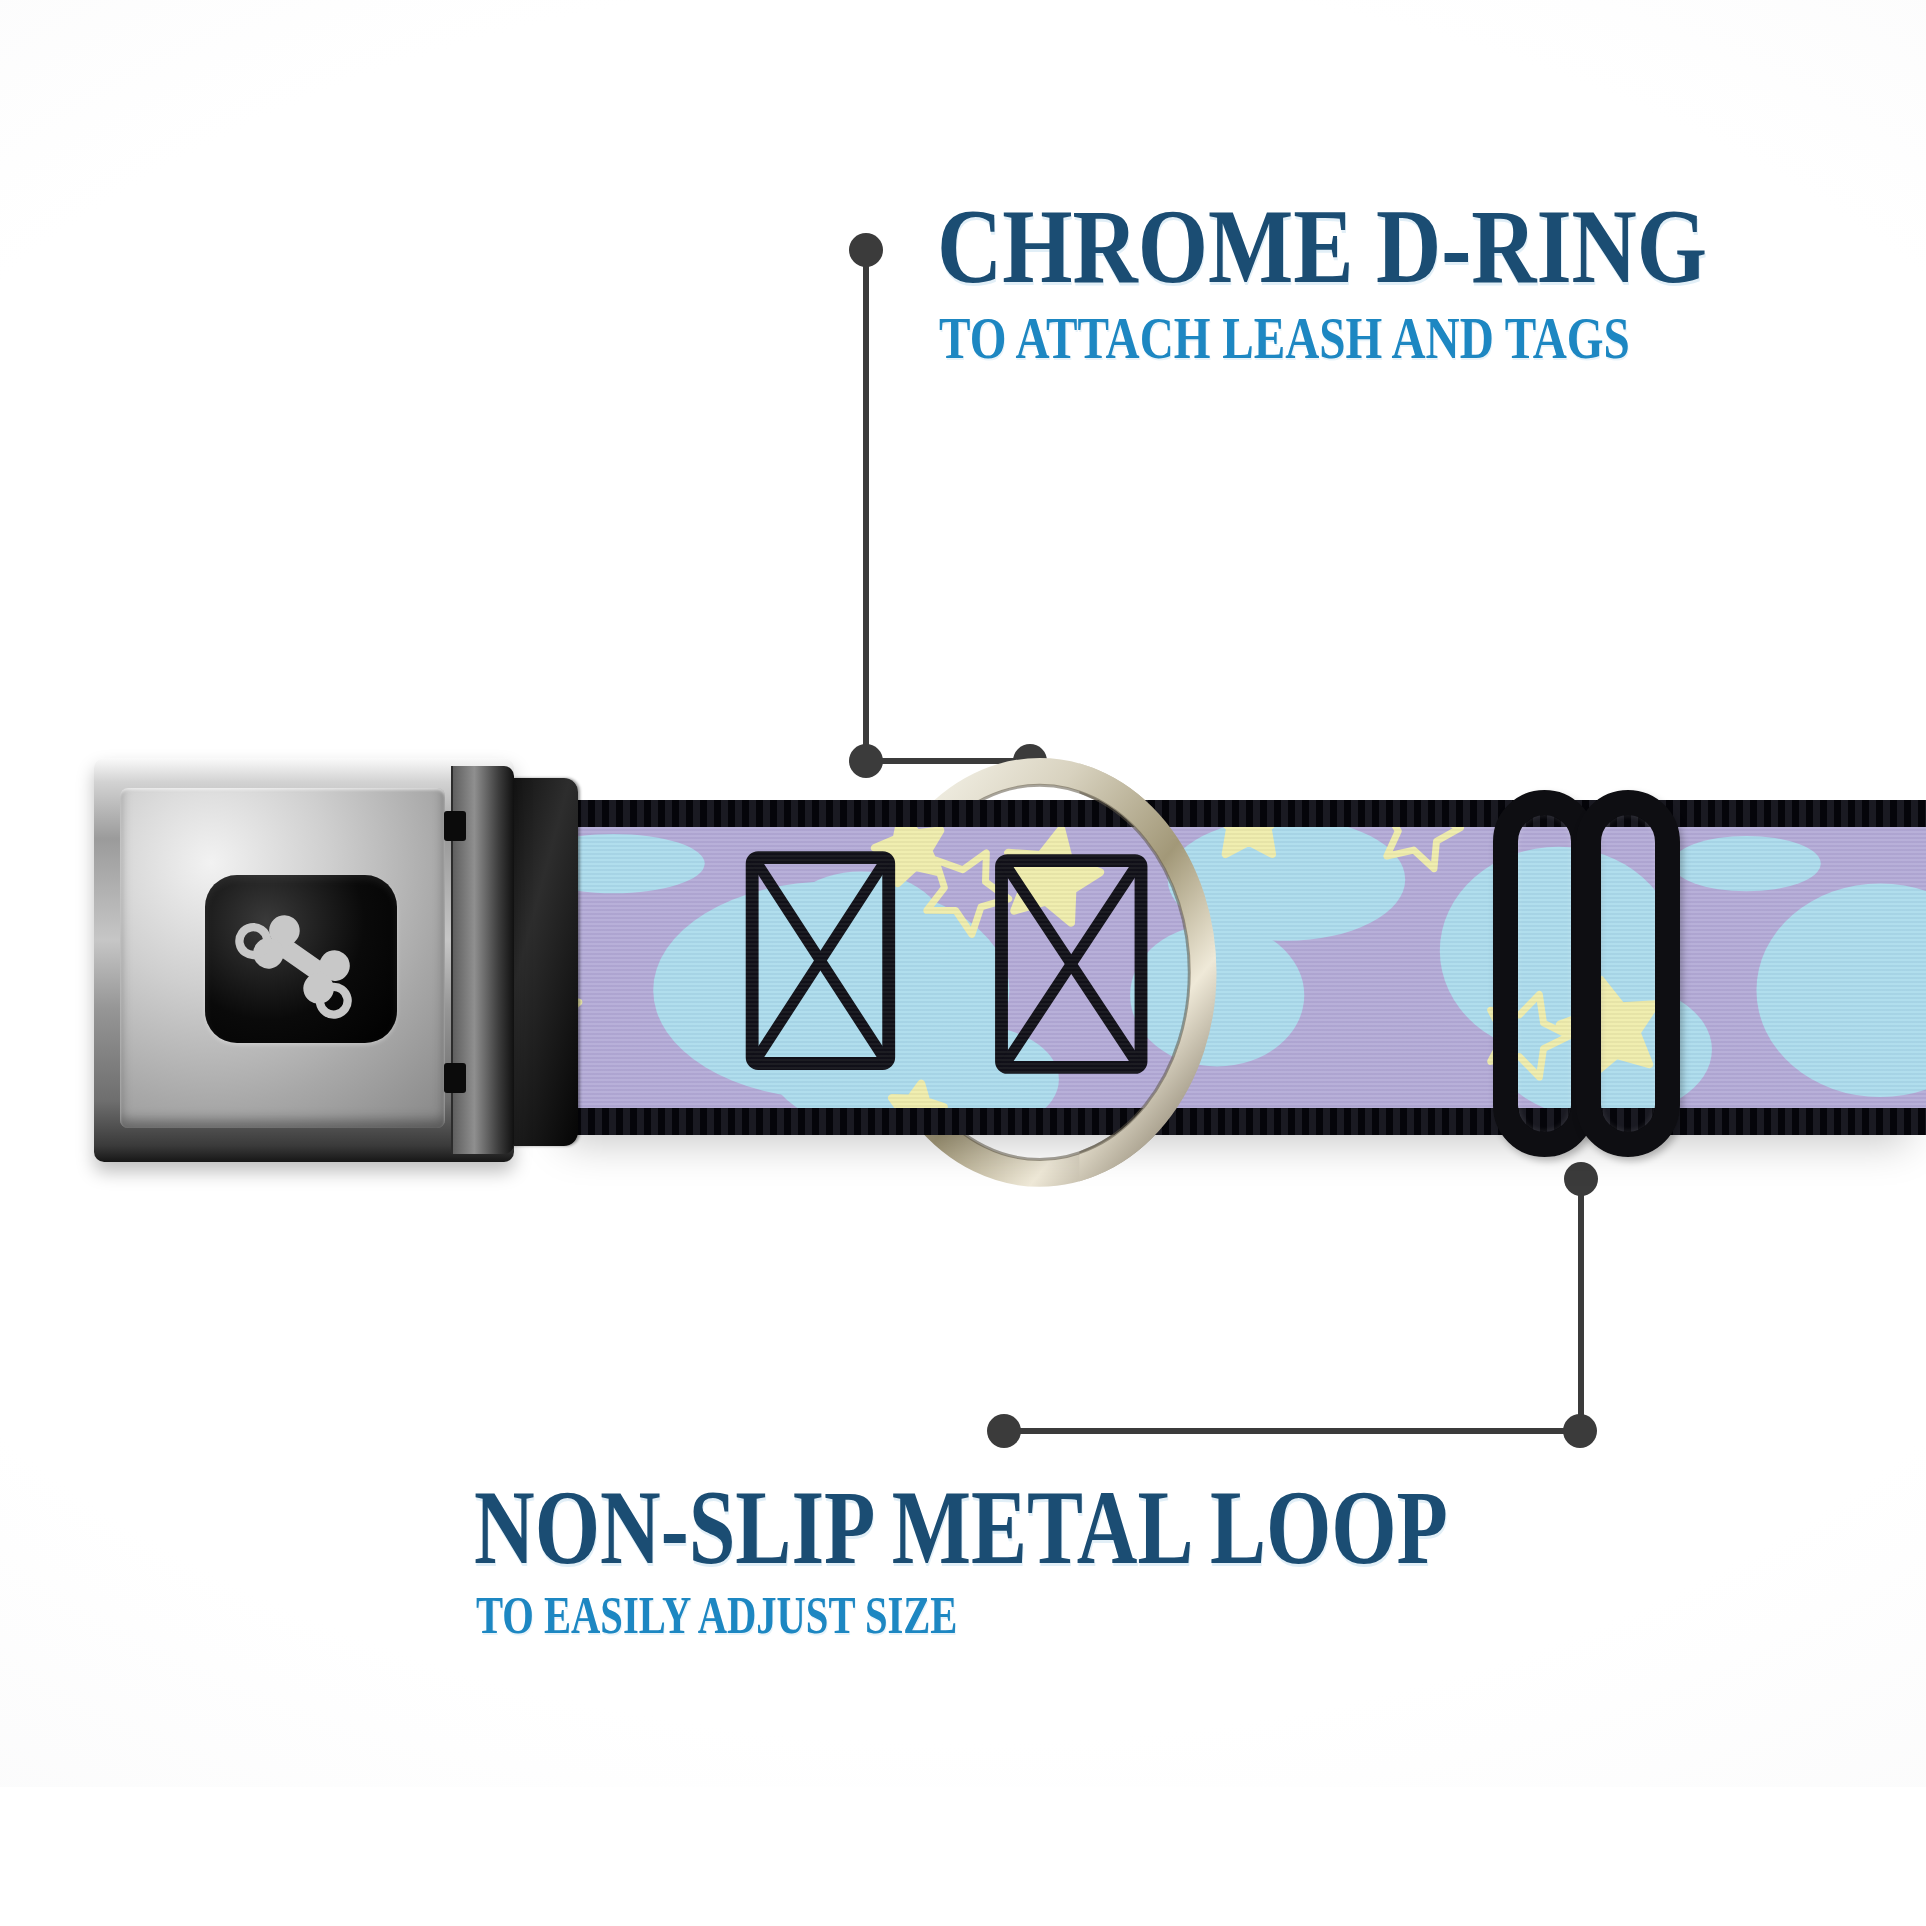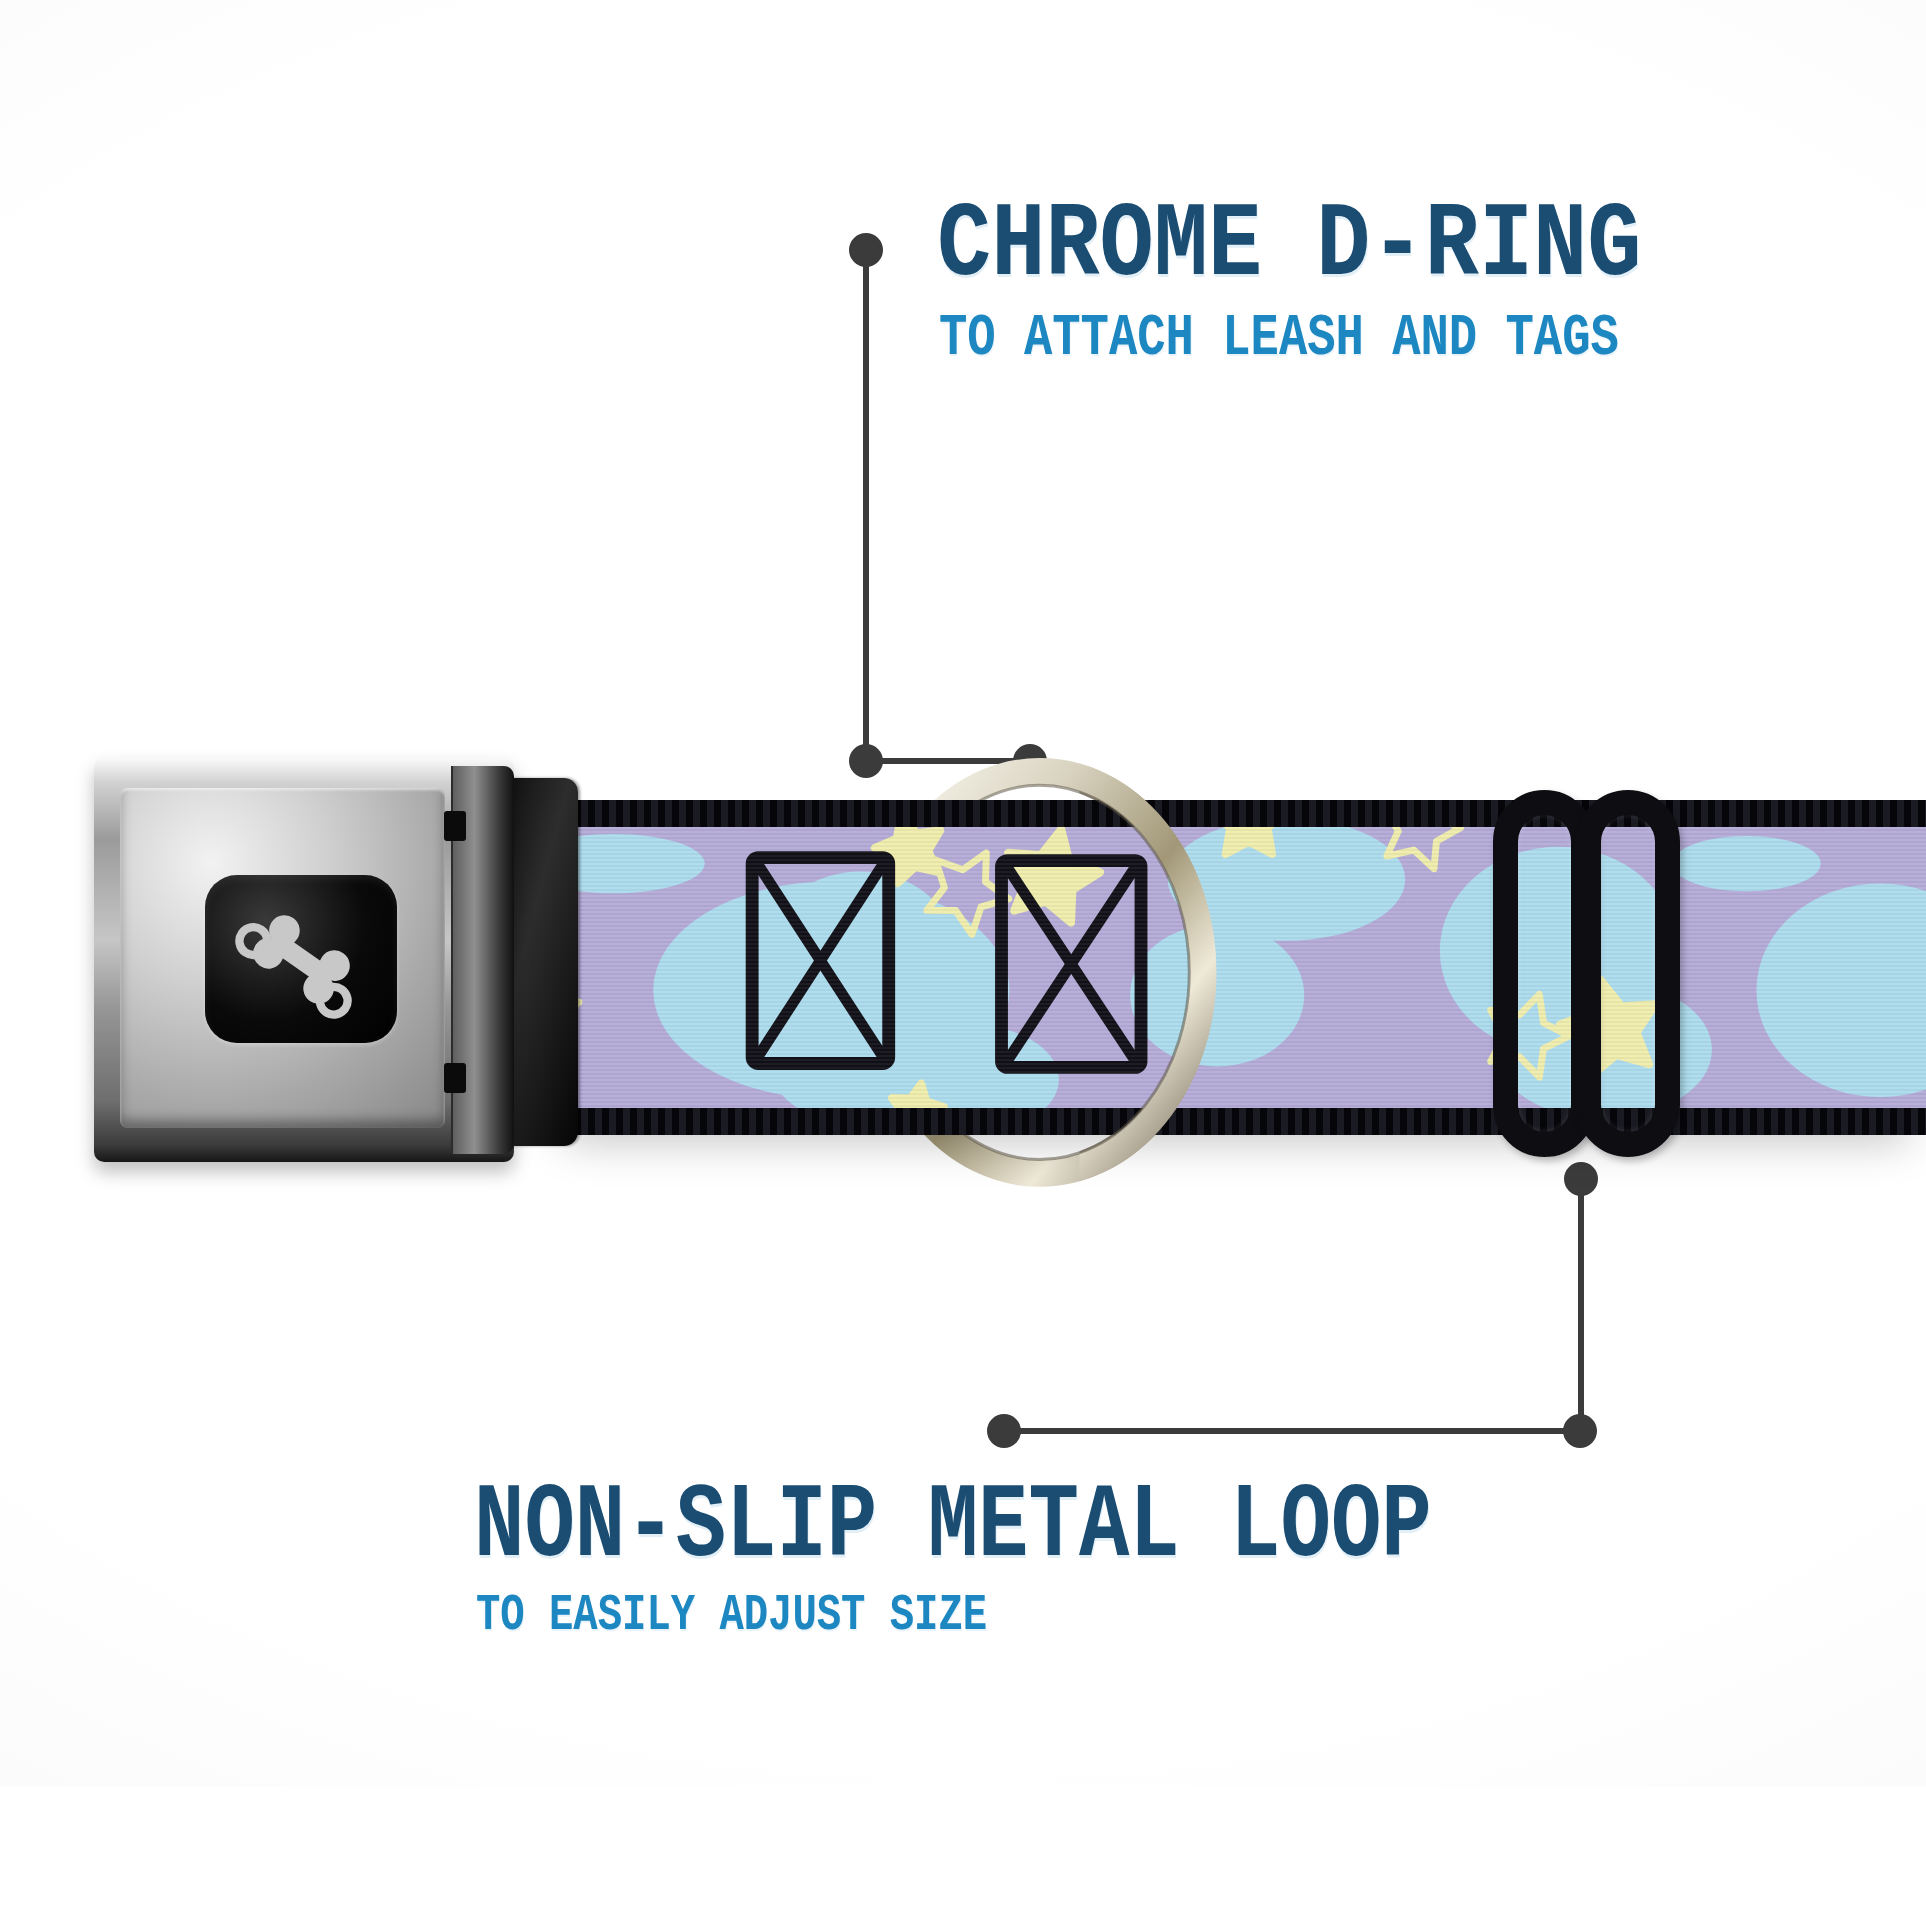--- a/index.html
+++ b/index.html
@@ -1,19 +1,19 @@
 <!DOCTYPE html>
 <html><head>
 <meta charset="utf-8">
 <style>
   html,body{margin:0;padding:0;background:#ffffff;}
   .stage{
     position:relative; width:1927px; height:1787px; overflow:hidden;
     background:radial-gradient(120% 90% at 50% 48%, #ffffff 55%, #f5f5f6 100%);
-    font-family:Liberation Mono, monospace;
+    font-family:Liberation Serif, serif;
   }
   
   .dot{position:absolute; width:34px; height:34px; border-radius:50%; background:#3b3b3b;}
   .cline{position:absolute; background:#3b3b3b;}
   .cline.v{width:6px;} .cline.h{height:6px;}
 
   
   .callout-title{
     position:absolute; font-weight:bold; font-size:105px; line-height:1;
     color:#1b4d73; white-space:nowrap; transform-origin:left top;

